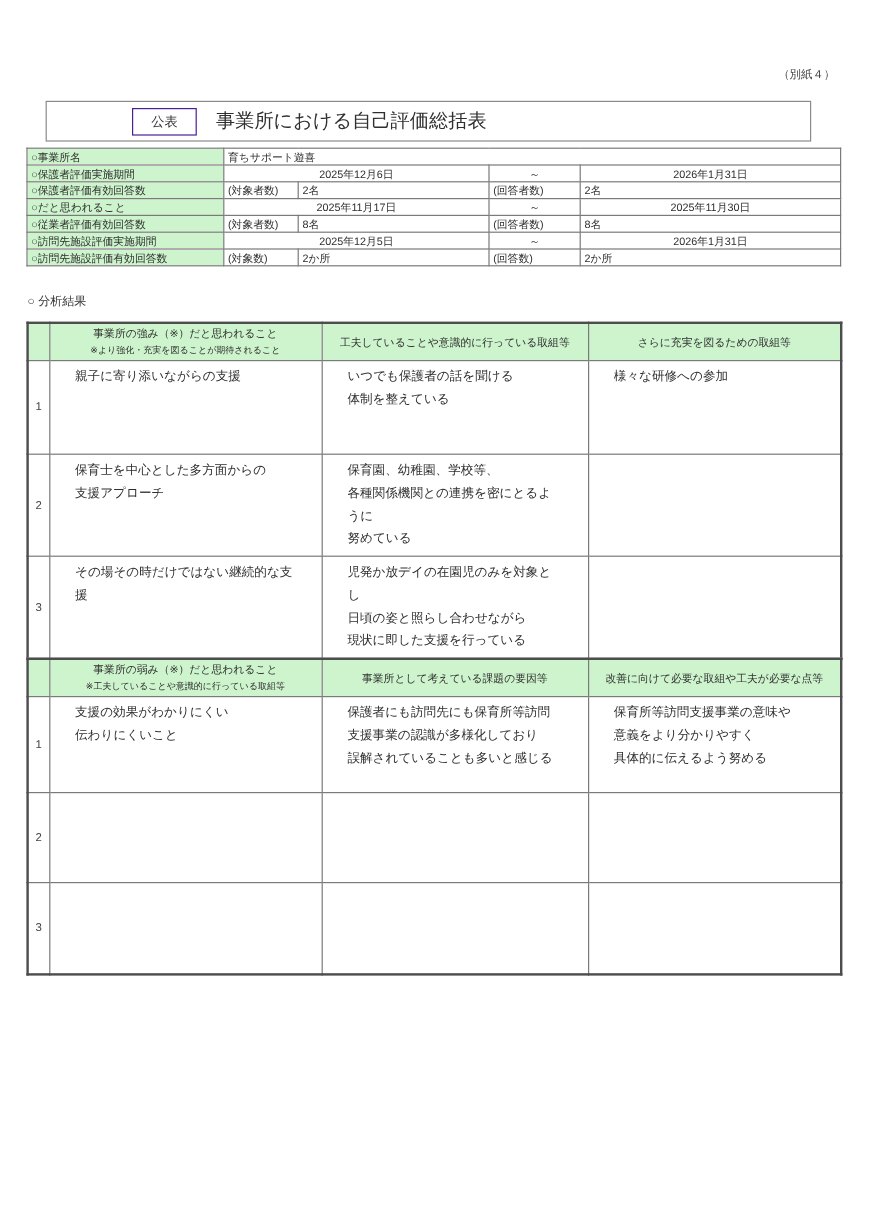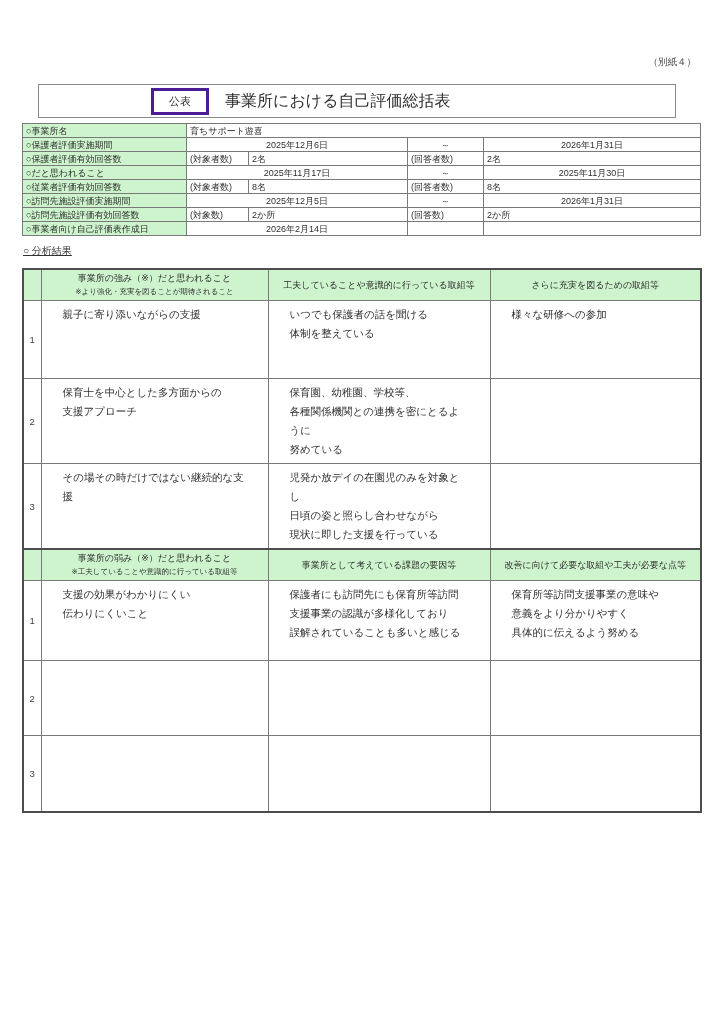--- a/index.html
+++ b/index.html
@@ -7,37 +7,37 @@
     width:724px;height:1024px;position:relative;background:#ffffff;
     font-family:"Liberation Sans","DejaVu Sans",sans-serif;
     color:#333;overflow:hidden;
   }
   .corner-note{position:absolute;top:56px;right:28px;font-size:9.5px;color:#444;text-align:center;}
   .title-box{
     position:absolute;left:38px;top:84px;width:636px;height:32px;
     border:1px solid #8a8a8a;display:flex;align-items:center;background:#fff;
   }
   .public-badge{
-    margin-left:112px;border:3px solid #4c1d95;padding:3px 15px;
+    margin-left:71px;border:1px solid #4c1d95;padding:3px 15px;
     font-size:11px;color:#333;white-space:nowrap;
   }
   .doc-title{margin-left:16px;font-size:16px;color:#2f2f2f;white-space:nowrap;}
 
   table{border-collapse:collapse;table-layout:fixed;background:#fff;}
   td{border:1px solid #7a7a7a;overflow:hidden;}
 
   
   .info-table{position:absolute;left:22px;top:123px;width:678px;border:1px solid #555;}
   .info-table td{height:13px;font-size:9px;line-height:12px;padding:0 3px;color:#2f2f2f;white-space:nowrap;}
   .cell-green{background:#cdf4cd;}
   .t-center{text-align:center;}
   .t-left{text-align:left;}
 
   
-  .analysis-label{position:absolute;left:23px;top:244px;font-size:10px;color:#333;text-decoration:underline;}
+  .analysis-label{position:absolute;left:23px;top:244px;font-size:10px;color:#333;}
   .analysis-table{position:absolute;left:22px;width:678px;border:2px solid #4d4d4d;}
   .strength-table{top:268px;}
   .weakness-table{top:548px;}
   .analysis-table td.head{
     background:#cdf4cd;text-align:center;vertical-align:middle;
     font-size:9px;line-height:13px;color:#2f2f2f;padding:2px 2px;
   }
   .head .sub{font-size:7.5px;display:block;}
   .analysis-table td.num{
     text-align:center;vertical-align:middle;font-size:9.5px;color:#444;padding:0;
@@ -101,26 +101,20 @@
     <td colspan="2" class="t-center">2025年12月5日</td>
     <td class="t-center">～</td>
     <td class="t-center">2026年1月31日</td>
   </tr>
   <tr>
     <td class="cell-green">○訪問先施設評価有効回答数</td>
     <td class="t-left">(対象数)</td>
     <td class="t-left">2か所</td>
     <td class="t-left">(回答数)</td>
     <td class="t-left">2か所</td>
-  </tr>
-  <tr>
-    <td class="cell-green">○事業者向け自己評価表作成日</td>
-    <td colspan="2" class="t-center">2026年2月14日</td>
-    <td></td>
-    <td></td>
   </tr>
 </tbody>
   </table>
 
 <div class="analysis-label">○ 分析結果</div>
 
 <table class="analysis-table strength-table">
   <colgroup>
     <col style="width:18px">
       <col style="width:227px">

